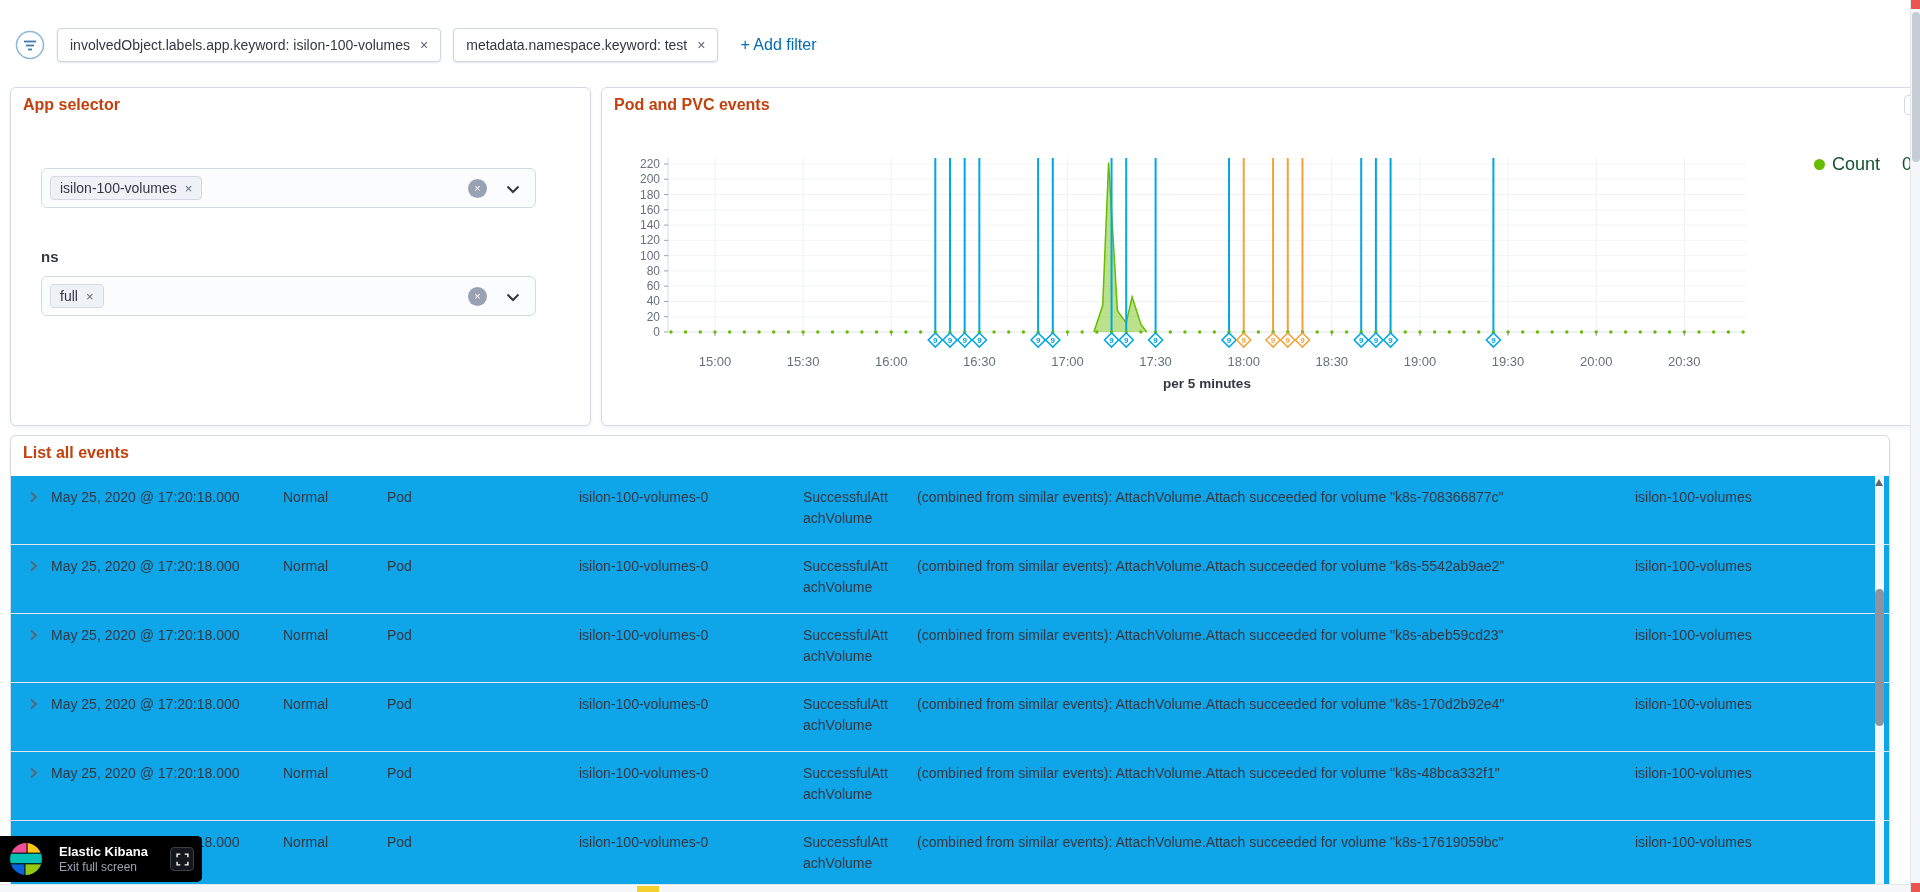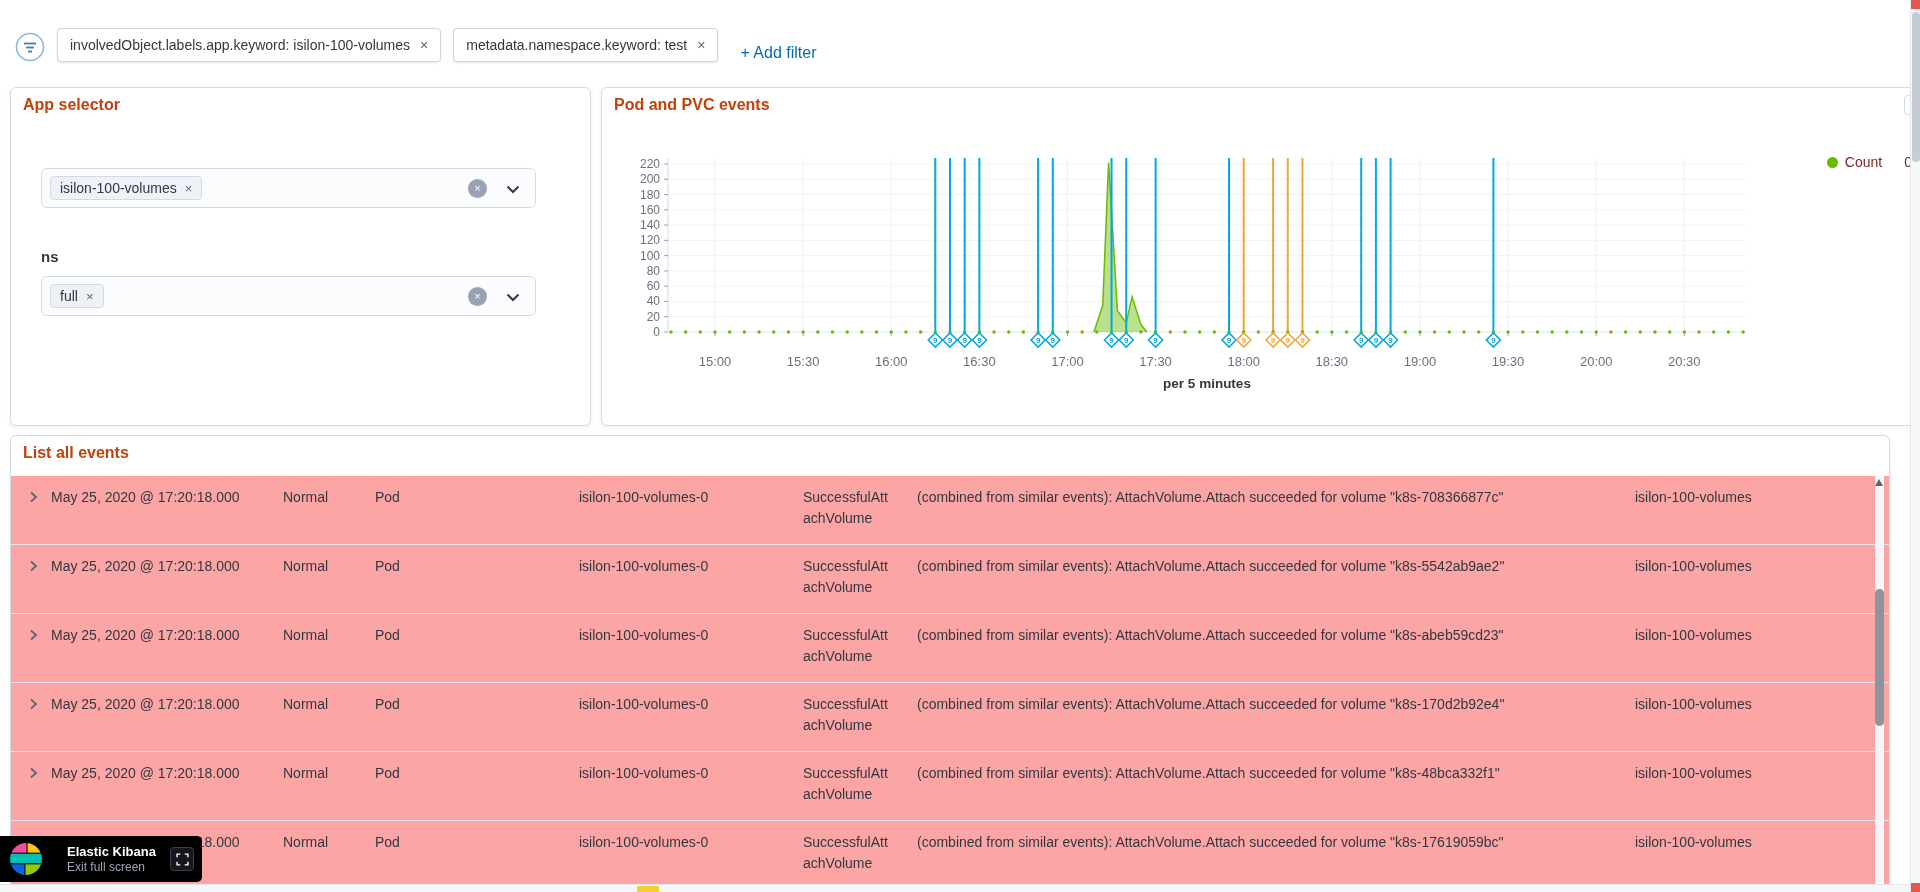--- a/index.html
+++ b/index.html
@@ -1,21 +1,21 @@
 <!DOCTYPE html>
 <html><head>
 <meta charset="utf-8">
 <style>
   *{margin:0;padding:0;box-sizing:border-box;}
   html,body{width:1920px;height:892px;overflow:hidden;}
   body{font-family:"Liberation Sans","DejaVu Sans",sans-serif;background:#fff;color:#343741;}
   .screen{position:relative;width:1920px;height:892px;overflow:hidden;background:#fff;}
 
   
-  .filter-bar{position:absolute;left:15px;top:28px;display:flex;align-items:flex-end;gap:12px;z-index:5;}
+  .filter-bar{position:absolute;left:15px;top:28px;display:flex;align-items:center;gap:12px;z-index:5;}
   .filter-options-btn{width:30px;height:30px;border:none;background:none;padding:0;display:flex;align-items:center;justify-content:center;cursor:pointer;}
   .filter-pill{display:inline-flex;align-items:center;height:34px;padding:0 12px;background:#fff;border:1px solid #cdd5e2;border-radius:4px;font-size:14px;color:#343741;box-shadow:0 1px 2px rgba(152,162,179,.25);cursor:pointer;white-space:nowrap;}
   .pill-x{margin-left:10px;color:#5d6571;font-size:14px;cursor:pointer;}
   .add-filter{margin-left:10px;color:#006bb4;font-size:16px;text-decoration:none;cursor:pointer;white-space:nowrap;}
 
   
   .panel{position:absolute;background:#fff;border:1px solid #d3dae6;border-radius:6px;box-shadow:0 2px 4px rgba(152,162,179,.15);}
   .panel-title{position:absolute;left:12px;top:8px;font-size:16px;font-weight:700;color:#c2410c;}
 
   
@@ -29,44 +29,44 @@
   .combo-tag{display:inline-flex;align-items:center;background:#eef2f7;border:1px solid #d3dae6;border-radius:4px;padding:3px 9px;font-size:14px;color:#343741;white-space:nowrap;}
   .tag-x{margin-left:8px;color:#5d6571;font-size:13px;cursor:pointer;}
   .combo-clear{position:absolute;right:48px;top:10px;width:19px;height:19px;border-radius:50%;background:#98a2b3;color:#fff;font-size:11px;line-height:19px;text-align:center;cursor:pointer;}
   .combo-caret{position:absolute;right:15px;top:16px;cursor:pointer;}
 
   
   #events-chart-panel{left:601px;top:87px;width:1334px;height:339px;}
   .panel-menu-btn{position:absolute;right:6px;top:7px;width:24px;height:20px;border:1px solid #d3dae6;border-radius:4px;background:#fff;display:flex;align-items:center;justify-content:center;padding:0;cursor:pointer;}
   #events-chart-svg{position:absolute;left:0;top:0;}
   #events-chart-svg text{font-family:"Liberation Sans","DejaVu Sans",sans-serif;}
-  .chart-legend{position:absolute;right:22px;top:66px;display:flex;align-items:center;font-size:14px;color:#7f1d1d;cursor:pointer;}
+  .chart-legend{position:absolute;right:22px;top:66px;display:flex;align-items:center;font-size:18px;color:#14532d;cursor:pointer;}
   .legend-dot{width:11px;height:11px;border-radius:50%;background:#68bc00;margin-right:7px;}
   .legend-value{margin-left:22px;}
 
   
   #events-table-panel{left:10px;top:435px;width:1880px;height:470px;overflow:hidden;}
   .table-body{position:absolute;left:0;top:40px;width:100%;}
-  .event-row{position:relative;height:69px;border-bottom:1px solid #e0e6ee;cursor:pointer;background:#fca5a5;}
+  .event-row{position:relative;height:69px;border-bottom:1px solid #e0e6ee;cursor:pointer;background:#0ea5e9;}
   .row-chev{position:absolute;left:14px;top:13px;width:16px;height:16px;cursor:pointer;}
   .c{position:absolute;top:11px;font-size:14px;line-height:21px;color:#343741;}
   .c-time{left:40px;width:240px;}
   .c-type{left:272px;}
-  .c-kind{left:364px;}
+  .c-kind{left:376px;}
   .c-obj{left:568px;}
   .c-reason{left:792px;width:92px;word-break:break-all;}
   .c-msg{left:906px;width:710px;}
   .c-src{left:1624px;}
   .table-scrollbar{position:absolute;top:40px;right:5px;width:9px;height:424px;background:#f4f6f8;}
   .sb-up{position:absolute;top:3px;left:0;width:0;height:0;border-left:4.5px solid transparent;border-right:4.5px solid transparent;border-bottom:7px solid #5d6571;}
   .sb-thumb{position:absolute;top:113px;left:0;width:9px;height:137px;background:#8d949d;border-radius:5px;cursor:pointer;}
 
   
   .exit-overlay{position:absolute;left:0;top:836px;width:202px;height:46px;background:#000;border-radius:0 5px 5px 0;display:flex;align-items:center;padding:0 8px 0 9px;z-index:20;cursor:pointer;}
-  .overlay-text{margin-left:24px;flex:1;}
+  .overlay-text{margin-left:16px;flex:1;}
   .overlay-title{color:#fff;font-size:13px;font-weight:700;line-height:16px;white-space:nowrap;}
   .overlay-sub{color:#9aa5b1;font-size:12px;line-height:15px;white-space:nowrap;}
   .overlay-exit-btn{width:24px;height:24px;background:#16171c;border:1px solid #3c3f46;border-radius:4px;display:flex;align-items:center;justify-content:center;cursor:pointer;}
 
   
   .vscrollbar{position:absolute;right:0;top:0;width:10px;height:892px;background:#f6f7f8;border-left:1px solid #e4e7ea;z-index:30;}
   .vs-top-mark{position:absolute;top:0;left:0;width:10px;height:9px;background:#e8564f;}
   .vs-bottom-mark{position:absolute;bottom:0;left:0;width:10px;height:9px;background:#e8564f;}
   .vs-thumb{position:absolute;top:12px;left:1px;width:8px;height:150px;background:#c6ccd4;border-radius:4px;cursor:pointer;}
   .hscrollbar{position:absolute;left:0;bottom:0;width:1910px;height:8px;background:#f6f7f8;border-top:1px solid #e4e7ea;z-index:19;}

